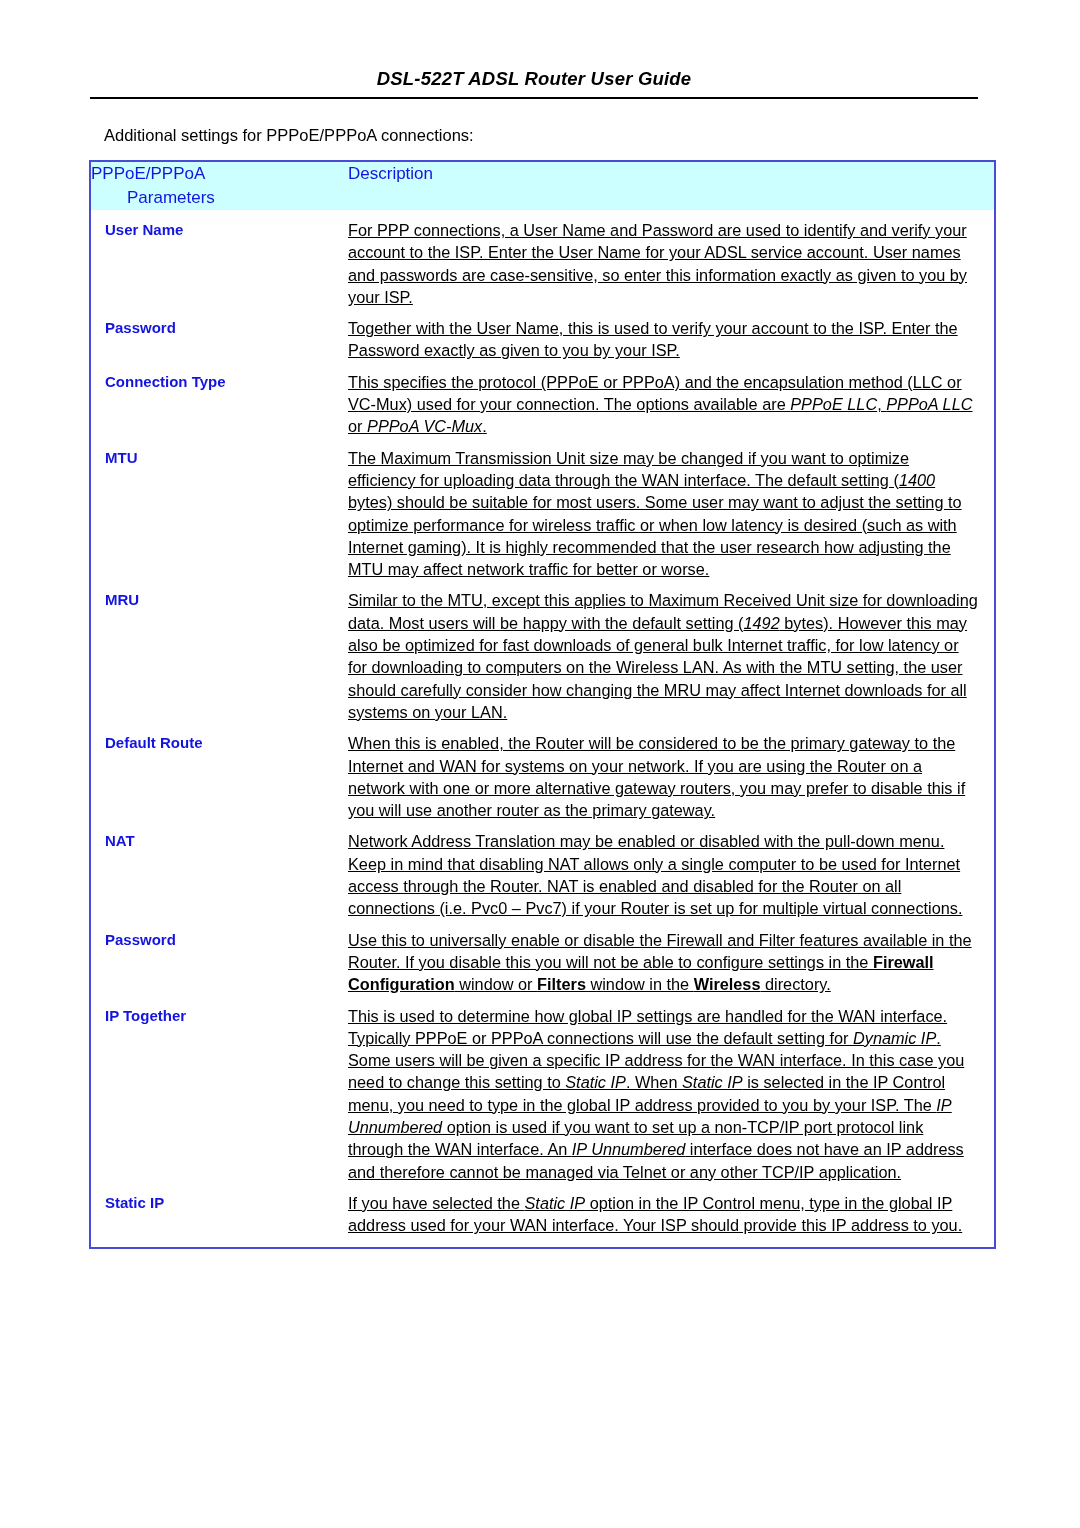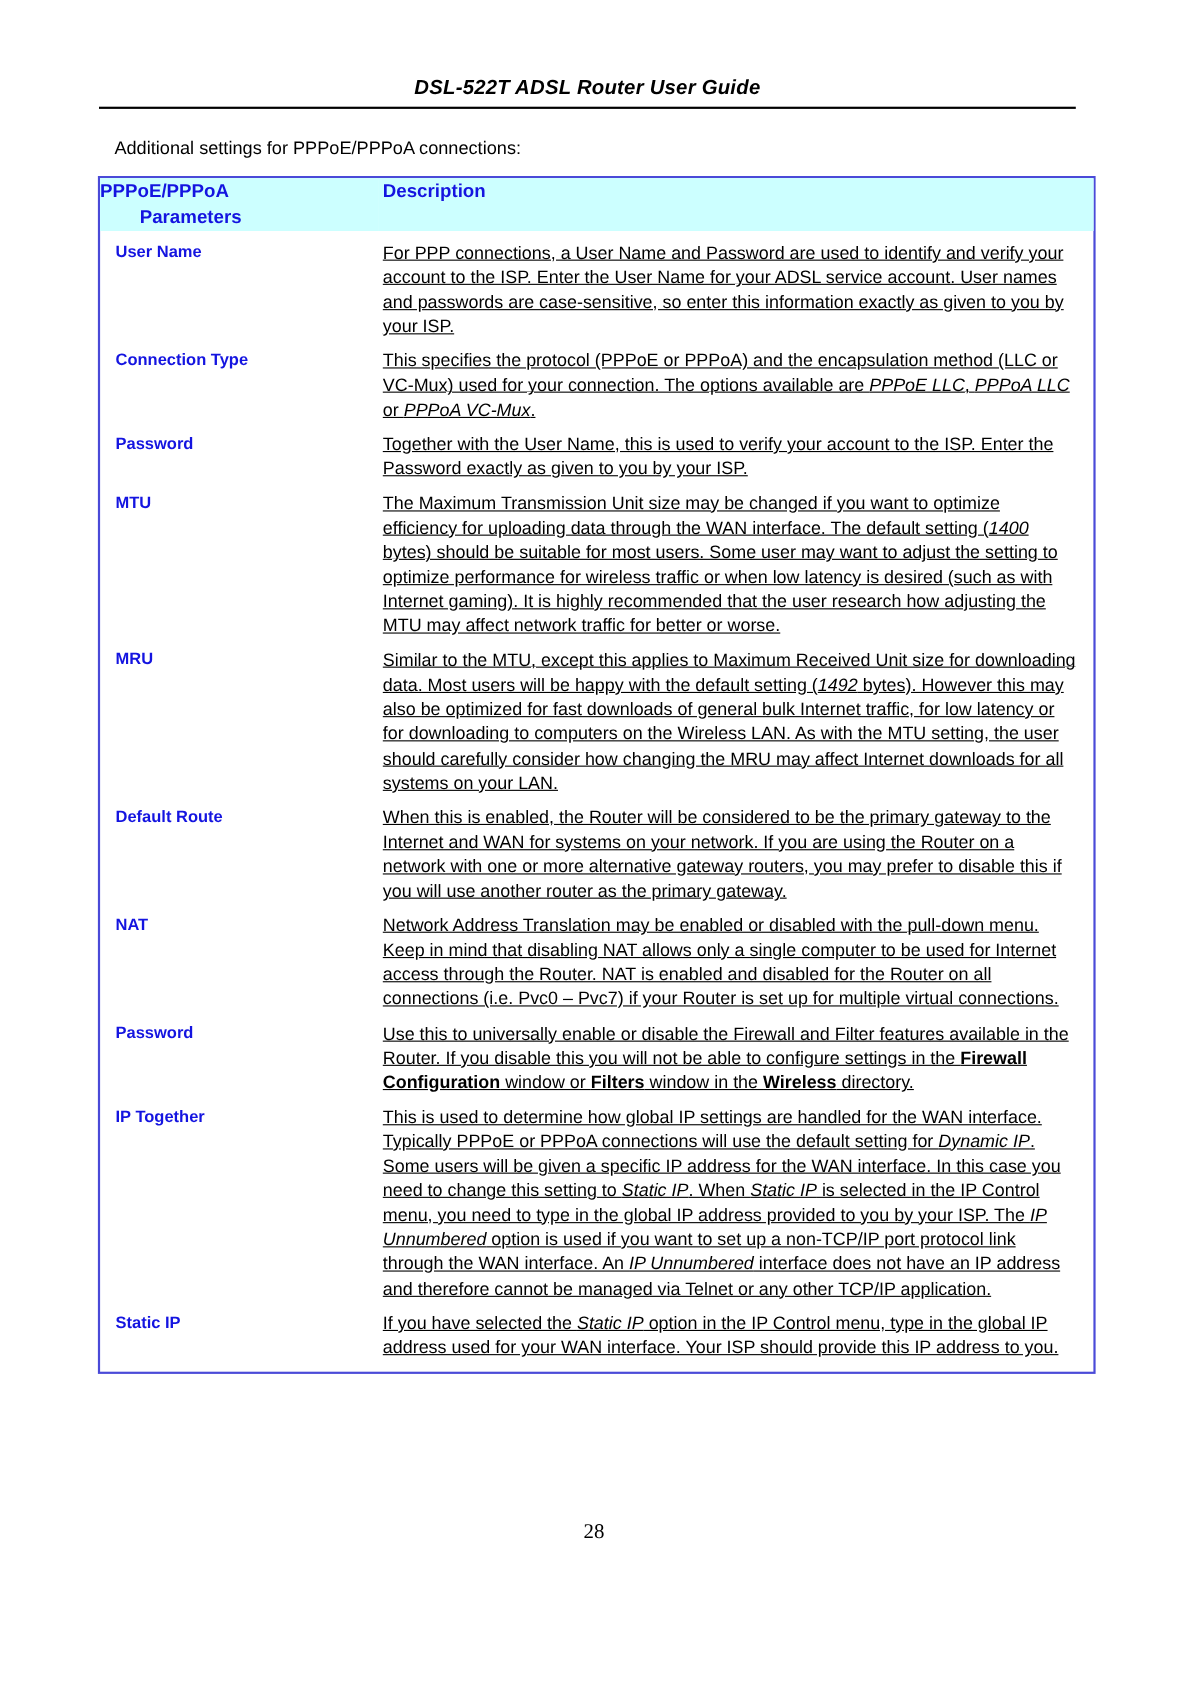--- a/index.html
+++ b/index.html
@@ -82,21 +82,21 @@
     padding: 0;
     border: none;
   }
 
   thead tr { background: #ccffff; }
   thead th {
     background: #ccffff;
     text-align: left;
     color: #1414e0;
     font-size: 17px;
-    font-weight: bold;
+    font-weight: normal;
     line-height: 24px;
     padding: 13px 6px 14px 14px;
   }
   thead th.desc-head {
     padding-left: 4px;
   }
   .head-line2 { display: block; padding-left: 36px; }
 
   tbody td.label-cell {
     color: #1414e0;
@@ -156,26 +156,26 @@
           </th>
           <th class="desc-head">Description</th>
         </tr>
       </thead>
       <tbody>
           <tr>
             <td class="label-cell">User Name</td>
             <td class="desc-cell">For PPP connections, a User Name and Password are used to identify and verify your account to the ISP. Enter the User Name for your ADSL service account. User names and passwords are case-sensitive, so enter this information exactly as given to you by your ISP.</td>
           </tr>
           <tr>
+            <td class="label-cell">Password</td>
+            <td class="desc-cell">Together with the User Name, this is used to verify your account to the ISP. Enter the Password exactly as given to you by your ISP.</td>
+          </tr>
+          <tr>
             <td class="label-cell">Connection Type</td>
             <td class="desc-cell">This specifies the protocol (PPPoE or PPPoA) and the encapsulation method (LLC or VC-Mux) used for your connection. The options available are <span class="it">PPPoE LLC</span>, <span class="it">PPPoA LLC</span> or <span class="it">PPPoA VC-Mux</span>.</td>
-          </tr>
-          <tr>
-            <td class="label-cell">Password</td>
-            <td class="desc-cell">Together with the User Name, this is used to verify your account to the ISP. Enter the Password exactly as given to you by your ISP.</td>
           </tr>
           <tr>
             <td class="label-cell">MTU</td>
             <td class="desc-cell">The Maximum Transmission Unit size may be changed if you want to optimize efficiency for uploading data through the WAN interface. The default setting (<span class="it">1400</span> bytes) should be suitable for most users. Some user may want to adjust the setting to optimize performance for wireless traffic or when low latency is desired (such as with Internet gaming). It is highly recommended that the user research how adjusting the MTU may affect network traffic for better or worse.</td>
           </tr>
           <tr>
             <td class="label-cell">MRU</td>
             <td class="desc-cell">Similar to the MTU, except this applies to Maximum Received Unit size for downloading data. Most users will be happy with the default setting (<span class="it">1492</span> bytes). However this may also be optimized for fast downloads of general bulk Internet traffic, for low latency or for downloading to computers on the Wireless LAN. As with the MTU setting, the user should carefully consider how changing the MRU may affect Internet downloads for all systems on your LAN.</td>
           </tr>
           <tr>
@@ -195,15 +195,14 @@
             <td class="desc-cell">This is used to determine how global IP settings are handled for the WAN interface. Typically PPPoE or PPPoA connections will use the default setting for <span class="it">Dynamic IP</span>. Some users will be given a specific IP address for the WAN interface. In this case you need to change this setting to <span class="it">Static IP</span>. When <span class="it">Static IP</span> is selected in the IP Control menu, you need to type in the global IP address provided to you by your ISP. The <span class="it">IP Unnumbered</span> option is used if you want to set up a non-TCP/IP port protocol link through the WAN interface. An <span class="it">IP Unnumbered</span> interface does not have an IP address and therefore cannot be managed via Telnet or any other TCP/IP application.</td>
           </tr>
           <tr>
             <td class="label-cell">Static IP</td>
             <td class="desc-cell">If you have selected the <span class="it">Static IP</span> option in the IP Control menu, type in the global IP address used for your WAN interface. Your ISP should provide this IP address to you.</td>
           </tr>
         </tbody>
     </table>
   </div>
 
-  <div class="page-number">28</div>
 
 </div>
 
 </body></html>

